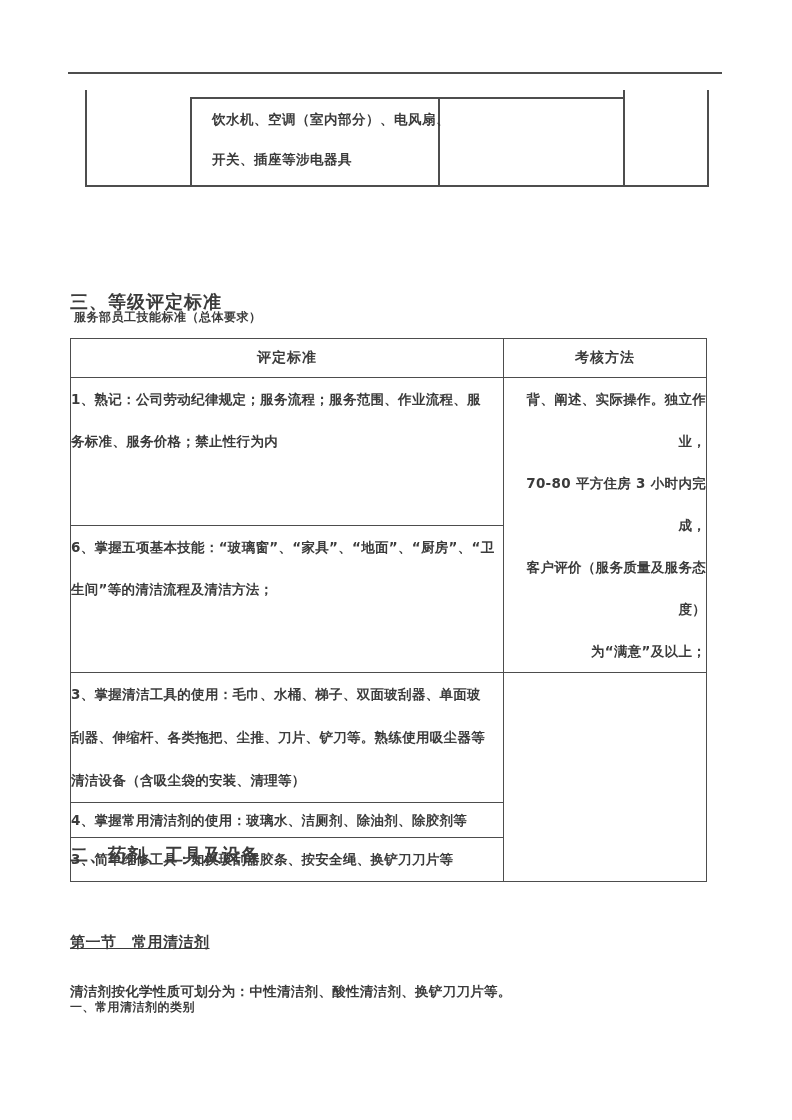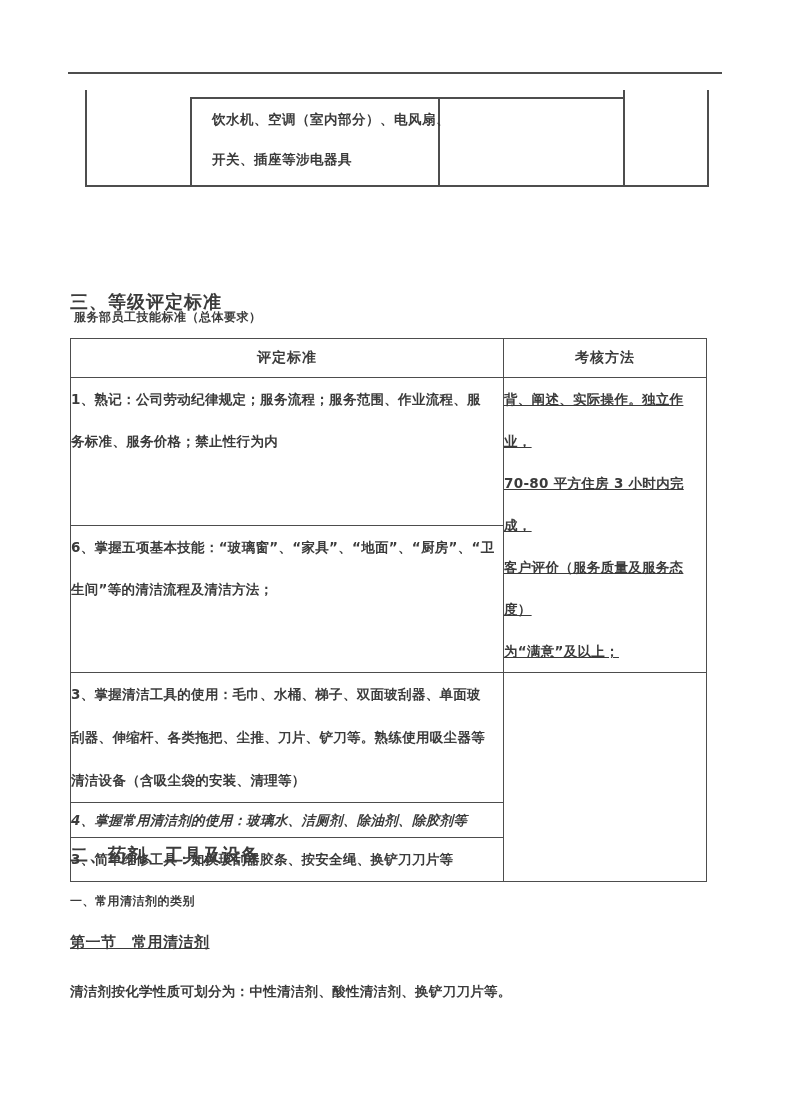--- a/index.html
+++ b/index.html
@@ -60,29 +60,28 @@
     letter-spacing: 1px;
   }
   table.tbl td {
     font-size: 13.5px;
     letter-spacing: 0.3px;
   }
   td.cell-left { text-align: left; padding-left: 9px; padding-right: 6px; }
   td.r1 { height: 84px;  line-height: 42px; padding-top: 4px; margin-left: 17px; }
   td.r2 { height: 78px;  line-height: 42px; padding-top: 1px; }
   td.r3 { height: 127px; line-height: 43px; padding-top: 4px; }
-  td.r4 { height: 33px;  line-height: 34px; font-style: italic; }
+  td.r4 { height: 33px;  line-height: 34px; }
   td.r5 { height: 41px;  line-height: 43px; }
   td.assess {
-    text-align: left;
+    text-align: right;
     line-height: 42px;
     padding-top: 4px;
     padding-left: 4px;
     padding-right: 4px;
-    text-decoration: underline;
   }
 </style>
 </head>
 <body>
 
 <div class="hline" style="left:68px; top:72px; width:654px;"></div>
 
 <div>
   <div class="vline" style="left:85px;  top:90px; height:97px;"></div>
   <div class="vline" style="left:623px; top:90px; height:97px;"></div>
@@ -135,15 +134,15 @@
       <td class="cell-left pre r5">3、简单维修工具：如换玻刮器胶条、按安全绳、换铲刀刀片等</td>
     </tr>
   </tbody>
     </table>
 </div>
 
 <div class="h-big" style="top:843px;">二、药剂、工具及设备</div>
 
 <div class="h-mid" style="top:933px;text-decoration:underline;">第一节　常用清洁剂</div>
 
-<div class="h-sub" style="top:893px; left:70px;">一、常用清洁剂的类别</div>
+<div class="h-sub" style="top:999px; left:70px;">一、常用清洁剂的类别</div>
 
 <div class="h-body" style="top:983px;">清洁剂按化学性质可划分为：中性清洁剂、酸性清洁剂、换铲刀刀片等。</div>
 
 </body></html>

